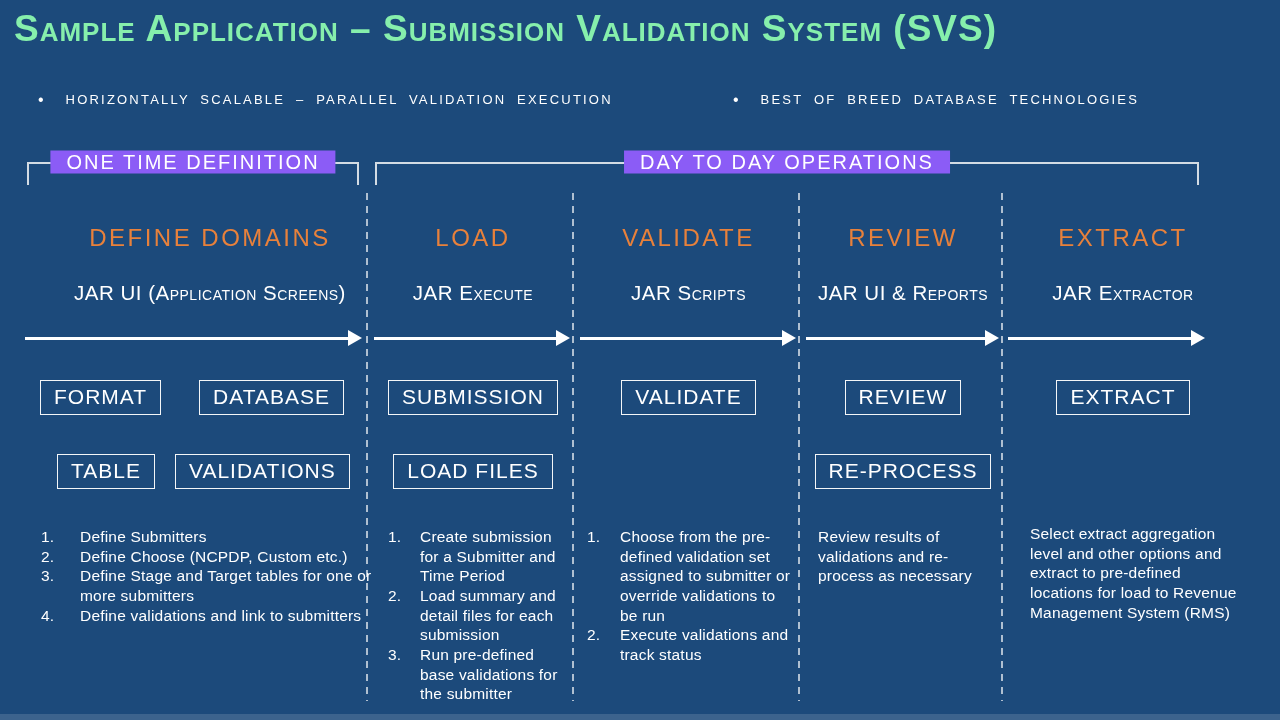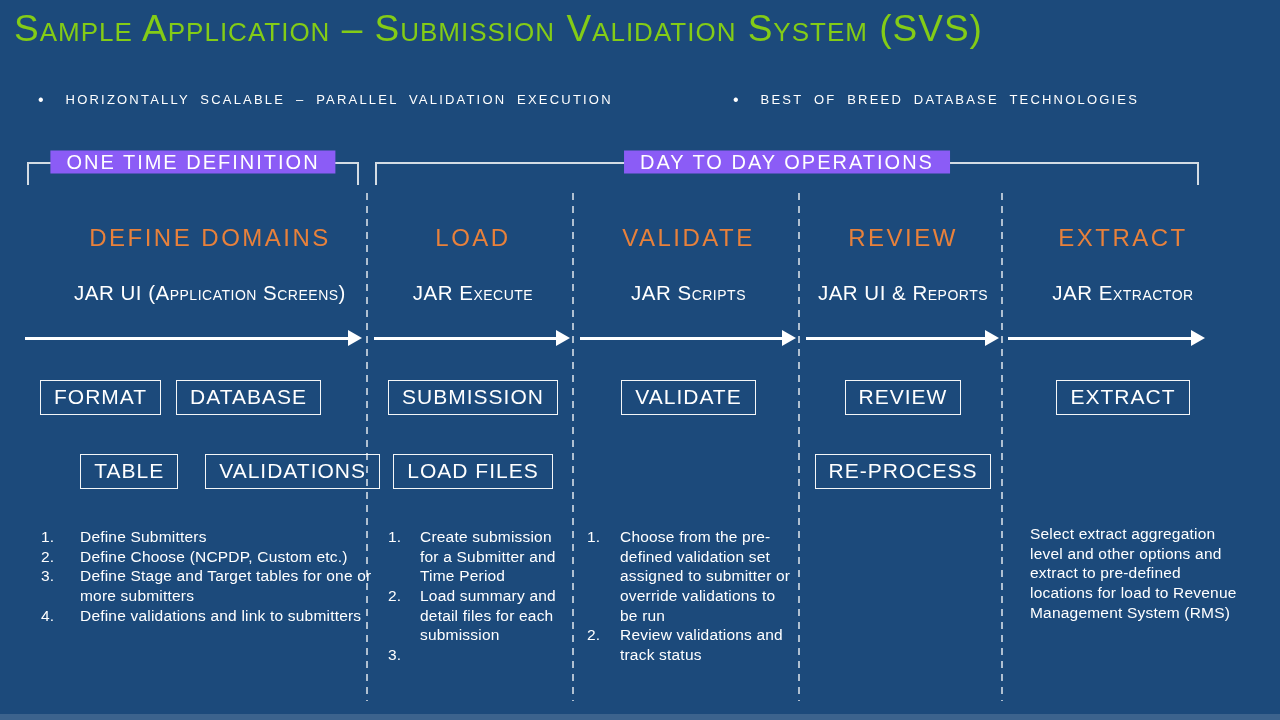--- a/index.html
+++ b/index.html
@@ -5,22 +5,22 @@
   html,body{margin:0;padding:0;}
   body{width:1280px;height:720px;overflow:hidden;}
   .slide{
     position:relative;width:1280px;height:720px;
     background:#1C4A7B;color:#fff;
     font-family:"Liberation Sans", sans-serif;
     overflow:hidden;
   }
   .title{
     position:absolute;left:14px;top:8px;width:1250px;
-    font-size:37px;font-weight:400;letter-spacing:1px;
-    font-variant:small-caps;white-space:nowrap;color:#84cc16;
+    font-size:37px;font-weight:700;letter-spacing:1px;
+    font-variant:small-caps;white-space:nowrap;color:#86efac;
   }
   .bullet-row{position:absolute;top:90px;display:flex;align-items:flex-start;}
   .bullet-row .dot{font-size:16px;margin-right:22px;line-height:20px;}
   .bullet-row .btxt{font-size:13px;letter-spacing:2.2px;word-spacing:5px;line-height:20px;white-space:nowrap;}
   #bullet1{left:38px;}
   #bullet2{left:733px;}
 
   .bracket{
     position:absolute;top:162px;height:21px;
     border-top:2px solid #D3DCE4;border-left:2px solid #D3DCE4;border-right:2px solid #D3DCE4;
@@ -57,22 +57,22 @@
   .col-header{
     position:absolute;top:224px;left:0;right:0;text-align:center;
     color:#E8813B;font-size:24px;letter-spacing:2.5px;white-space:nowrap;
   }
   .col-sub{
     position:absolute;top:281px;left:0;right:0;text-align:center;
     font-size:20.5px;letter-spacing:0.5px;font-variant:small-caps;white-space:nowrap;color:#fff;
   }
   .boxrow{position:absolute;left:0;right:0;display:flex;justify-content:center;}
   .boxrow.r1{top:380px;} .boxrow.r2{top:454px;}
-  #col1 .boxrow.r1{justify-content:flex-start;gap:15px;}
-  #col1 .boxrow.r2{justify-content:flex-end;gap:27px;padding-left:17px;}
+  #col1 .boxrow.r1{justify-content:flex-start;gap:38px;}
+  #col1 .boxrow.r2{justify-content:flex-start;gap:20px;padding-left:17px;}
   .stepbox{
     border:1.5px solid rgba(255,255,255,0.95);
     padding:4px 13px 5px 13px;
     font-size:21px;letter-spacing:1px;white-space:nowrap;color:#fff;
   }
   .tasks{position:absolute;top:527px;left:0;right:0;font-size:15.5px;line-height:1.27;letter-spacing:0.2px;}
   .titem{display:grid;grid-template-columns:var(--numw,40px) 1fr;}
   .titem .n{padding-left:var(--numpad,0px);}
   #col1 .tasks{--numw:40px;--numpad:1px;}
   #col2 .tasks{--numw:45px;--numpad:13px;padding-right:2px;}
@@ -175,51 +175,55 @@
       <div class="titem">
         <span class="n">1.</span>
         <span class="t">Create submission for a Submitter and Time Period</span>
       </div>
       <div class="titem">
         <span class="n">2.</span>
         <span class="t">Load summary and detail files for each submission</span>
       </div>
       <div class="titem">
         <span class="n">3.</span>
+        <span class="t">Run pre-defined base validations for the submitter</span>
       </div>
     </div>
   </div>
 
   <div class="col" id="col3">
     <div class="col-header">VALIDATE</div>
     <div class="col-sub">JAR Scripts</div>
     <div class="boxrow r1">
       <div class="stepbox">VALIDATE</div>
     </div>
     <div class="tasks">
       <div class="titem">
         <span class="n">1.</span>
         <span class="t">Choose from the pre-defined validation set assigned to submitter or override validations to be run</span>
       </div>
       <div class="titem">
         <span class="n">2.</span>
-        <span class="t">Review validations and track status</span>
+        <span class="t">Execute validations and track status</span>
       </div>
     </div>
   </div>
 
   <div class="col" id="col4">
     <div class="col-header">REVIEW</div>
     <div class="col-sub">JAR UI &amp; Reports</div>
     <div class="boxrow r1">
       <div class="stepbox">REVIEW</div>
     </div>
     <div class="boxrow r2">
       <div class="stepbox">RE-PROCESS</div>
     </div>
+    <div class="tasks">
+      <p class="plainp">Review results of validations and re-process as necessary</p>
+    </div>
   </div>
 
   <div class="col" id="col5">
     <div class="col-header">EXTRACT</div>
     <div class="col-sub">JAR Extractor</div>
     <div class="boxrow r1">
       <div class="stepbox">EXTRACT</div>
     </div>
     <div class="tasks">
       <p class="plainp">Select extract aggregation level and other options and extract to pre-defined locations for load to Revenue Management System (RMS)</p>

